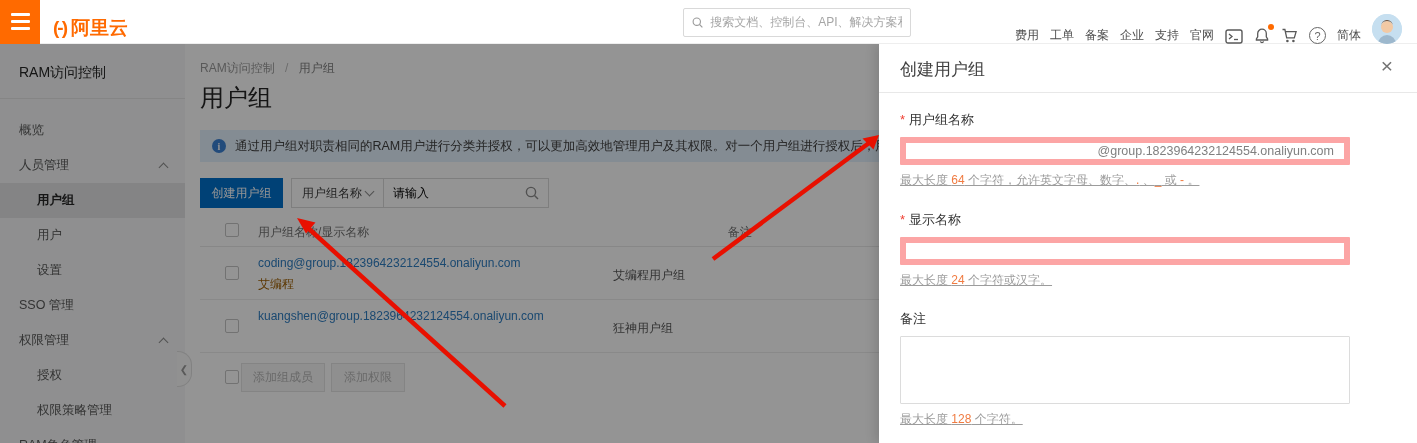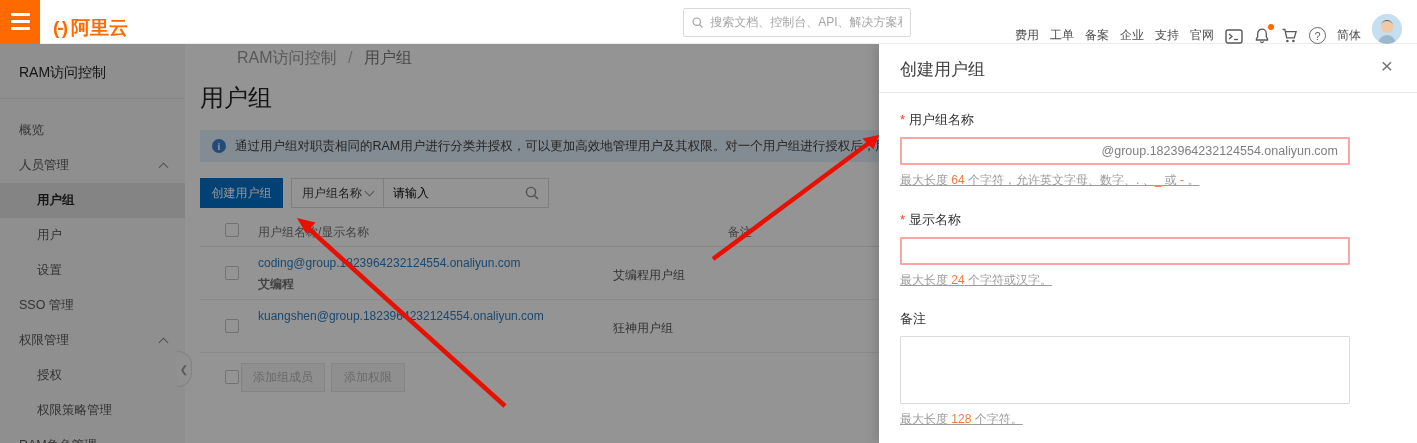--- a/index.html
+++ b/index.html
@@ -38,21 +38,21 @@
                font-size:12.5px; cursor:pointer; position:relative; }
   .side-item.indent { padding-left:37px; }
   .side-item.selected { background:#e3e4e6; color:#262626; font-weight:700; }
   .chev-up { position:absolute; right:18px; width:7px; height:7px; border-left:1.4px solid #8c8c8c;
              border-top:1.4px solid #8c8c8c; transform:rotate(45deg); top:16px; }
   .collapse-tab { position:absolute; left:177px; top:351px; width:15px; height:36px; background:#fafafa;
                   border:1px solid #e0e0e0; border-left:none; border-radius:0 14px 14px 0; z-index:2;
                   display:flex; align-items:center; justify-content:center; color:#999; font-size:10px; cursor:pointer; }
   
   .main { position:absolute; left:185px; top:44px; width:694px; height:399px; background:#fff; z-index:1; }
-  .breadcrumb { position:absolute; left:15px; top:4px; font-size:16px; color:#999;margin-left:37px; }
+  .breadcrumb { position:absolute; left:15px; top:16px; font-size:12px; color:#999; }
   .breadcrumb .sep { margin:0 7px; color:#bbb; }
   .breadcrumb .current { color:#808080; }
   .page-title { position:absolute; left:15px; top:38px; font-size:24px; color:#262626; font-weight:500; }
   .banner { position:absolute; left:15px; right:0; top:86px; height:32px; background:#e4f1fd;
             display:flex; align-items:center; padding:0 12px; overflow:hidden; white-space:nowrap; }
   .info-icon { width:14px; height:14px; border-radius:50%; background:#3b82d4; color:#fff; font-size:10px;
                font-weight:700; display:flex; align-items:center; justify-content:center; flex:0 0 auto;
                margin-right:9px; font-family:"Liberation Serif",serif; }
   .banner-text { color:#404040; font-size:12.5px; }
   .btn-primary { position:absolute; left:15px; top:134px; width:83px; height:30px; background:#0070cc;
@@ -70,39 +70,39 @@
   .thead { position:absolute; left:15px; right:0; top:170px; height:33px; border-bottom:1px solid #e8e8e8;
            overflow:hidden; }
   .trow  { position:absolute; left:15px; right:0; height:53px; border-bottom:1px solid #ececec; overflow:hidden; }
   .row1 { top:203px; } .row2 { top:256px; }
   .cell-check { position:absolute; left:25px; top:50%; margin-top:-7px; }
   .thead .cell-check { margin-top:-7px; }
   .col-name { position:absolute; left:58px; }
   .col-note { position:absolute; left:413px; }
   .th-text { color:#737373; font-size:12px; position:relative; top:10px; }
   .link { color:#2f7ec2; font-size:12px; text-decoration:none; display:block; margin-top:9px; cursor:pointer; }
-  .display-name { color:#737373; font-size:12px; margin-top:6px;font-weight:bold; }
+  .display-name { color:#a16207; font-size:12px; margin-top:6px; }
   .cell-mid { position:relative; top:20px; color:#595959; }
   .tfoot { position:absolute; left:15px; right:0; top:309px; height:48px; }
   .btn-disabled { position:absolute; top:10px; height:29px; background:#f7f7f7; border:1px solid #e3e3e3;
                   color:#b5b5b5; font-size:12px; cursor:not-allowed; }
   .btn-d1 { left:41px; width:84px; } .btn-d2 { left:131px; width:74px; }
   
   .mask { position:absolute; left:0; top:44px; width:879px; height:399px; background:rgba(0,0,0,0.42); z-index:50; }
   
   .drawer { position:absolute; left:879px; top:44px; width:538px; height:399px; background:#fff; z-index:60;
             box-shadow:-4px 0 10px rgba(0,0,0,0.12); }
   .drawer-head { position:relative; height:49px; border-bottom:1px solid #e8e8e8; }
   .drawer-title { position:absolute; left:21px; top:14px; font-size:17px; color:#404040; }
   .drawer-close { position:absolute; right:24px; top:11px; font-size:21px; color:#737373; cursor:pointer;
                   line-height:1; }
   .drawer-body { padding:18px 67px 0 21px; }
   .f-label { font-size:13px; color:#333; margin-bottom:8px; }
   .req { color:#f04134; margin-right:4px; }
-  .f-input { width:100%; height:28px; border:2px solid #fca5a5; border-radius:1px; display:flex;
+  .f-input { width:100%; height:28px; border:6px solid #fca5a5; border-radius:1px; display:flex;
              align-items:center; justify-content:flex-end; padding:0 10px; background:#fff; }
   .f-suffix { color:#808080; font-size:12.5px; }
   .f-hint { margin-top:7px; font-size:12px; color:#9c9c9c;text-decoration:underline; }
   .f-hint .hl { color:#f07b41; }
   .gap1 { margin-top:22px; } .gap2 { margin-top:21px; }
   .f-textarea { width:100%; height:68px; border:1px solid #dcdcdc; border-radius:1px; background:#fff; }
   
   .arrows { position:absolute; left:0; top:0; width:1417px; height:443px; z-index:100; pointer-events:none; }
 </style>
 </head>

